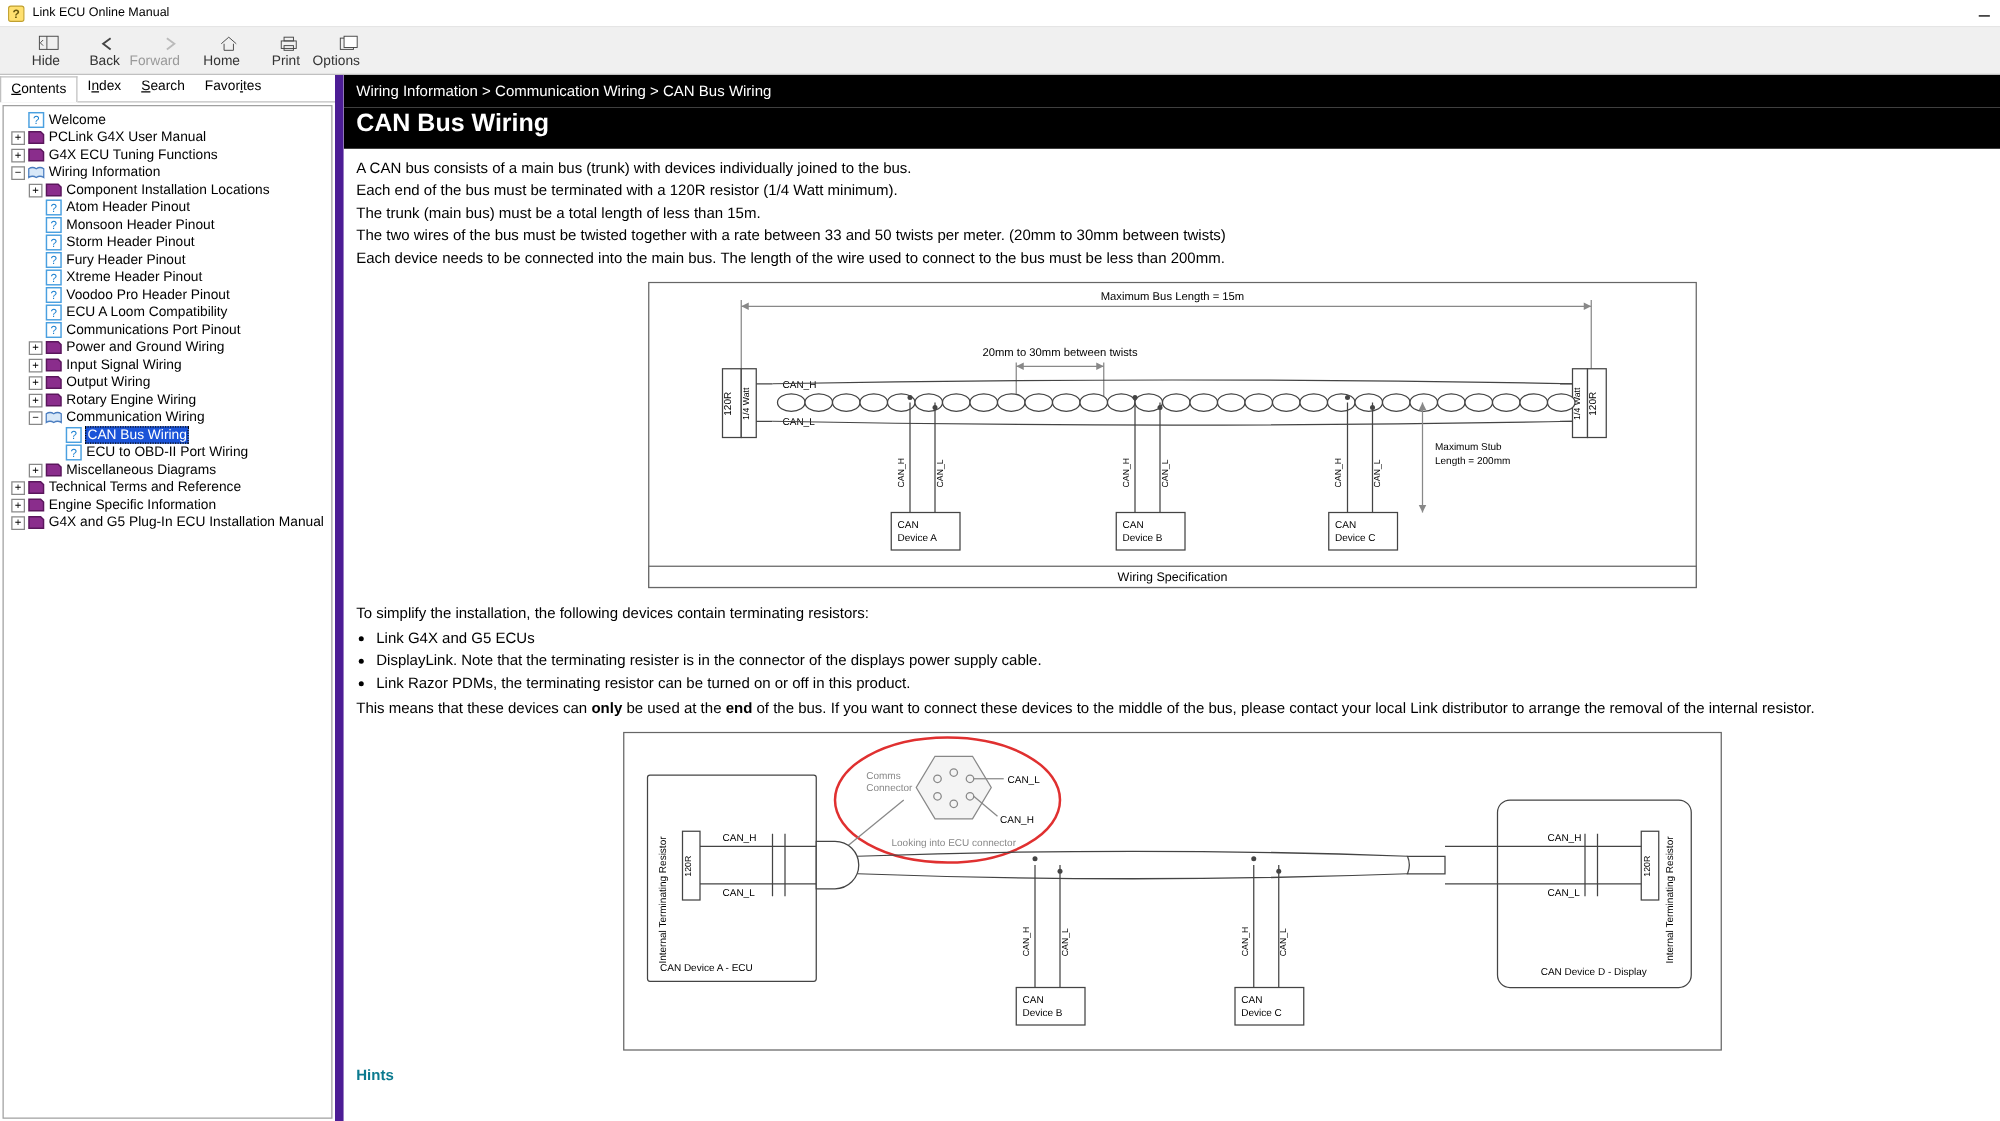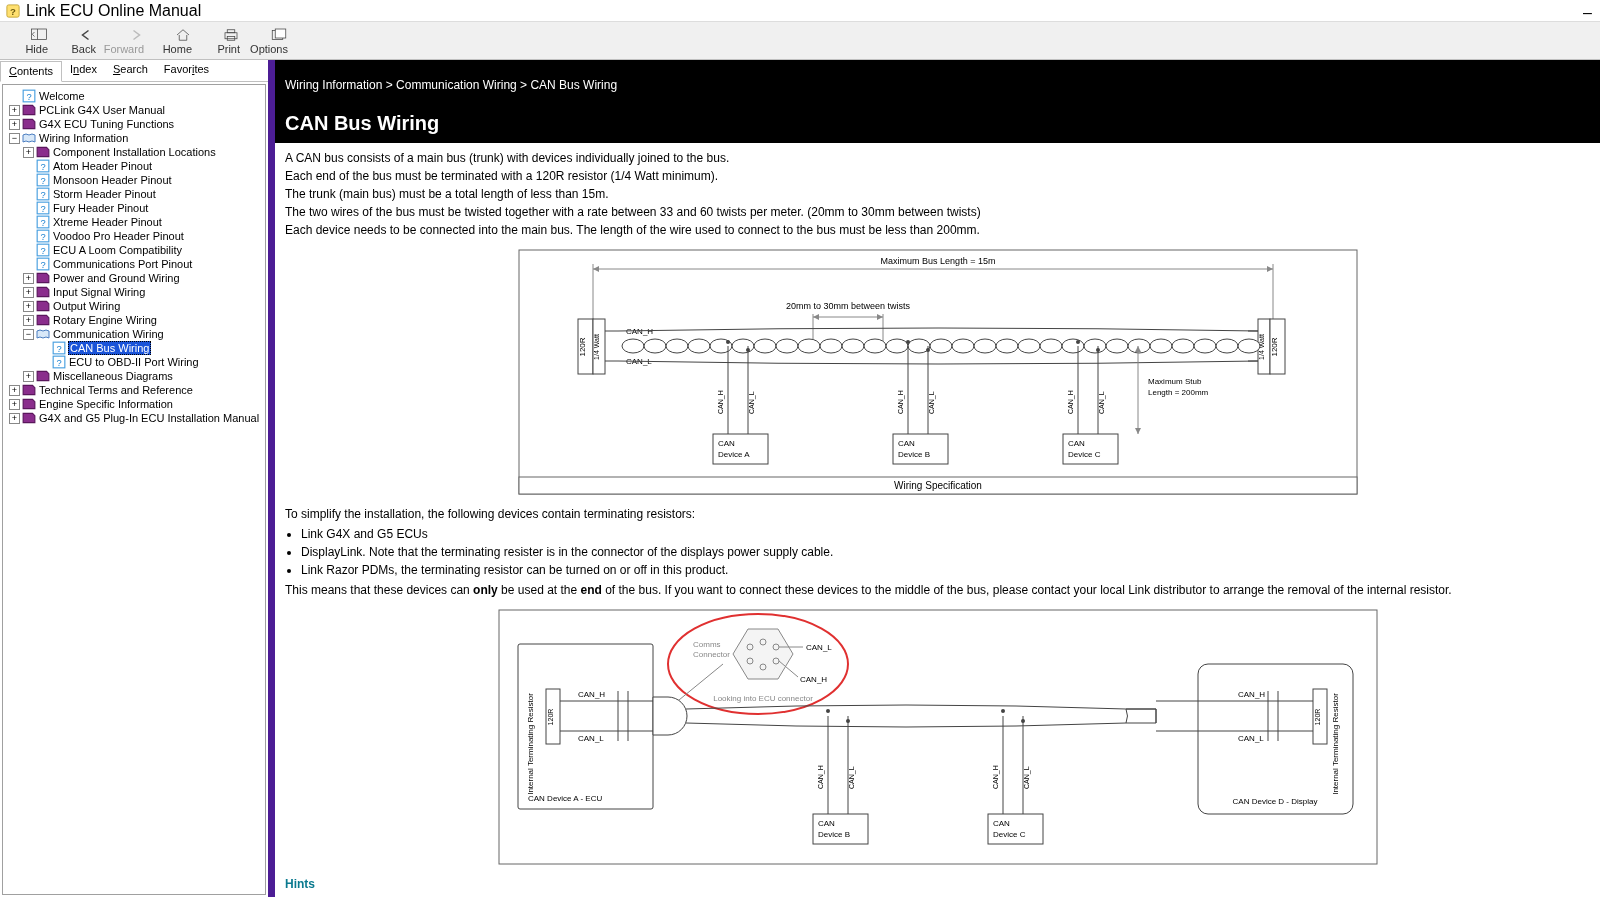--- a/index.html
+++ b/index.html
@@ -1,39 +1,39 @@
 <!DOCTYPE html>
 <html><head>
 <meta charset="utf-8">
 <style>
 * { margin: 0; padding: 0; box-sizing: border-box; font-family: "Segoe UI", Tahoma, sans-serif; }
 body { background: #fff; font-size: 11px; overflow: hidden; }
 .title-bar { height: 22px; display: flex; align-items: center; padding: 0 6px; background: #fff; border-bottom: 1px solid #ddd; }
 .title-bar .app-icon { width: 14px; height: 14px; margin-right: 6px; display: inline-flex; align-items: center; justify-content: center; }
-.title-bar .title-text { font-size: 16px; }
+.title-bar .title-text { font-size: 10px; }
 .toolbar { height: 38px; display: flex; align-items: center; padding: 2px 6px; background: #f0f0f0; border-bottom: 1px solid #c0c0c0; gap: 4px; }
 .tb-btn { display: flex; flex-direction: column; align-items: flex-end; justify-content: center; width: 44px; padding: 1px 2px; cursor: pointer; font-size: 11px; color: #333; }
 .tb-btn.disabled { color: #999; }
 .tb-btn svg { width: 18px; height: 16px; }
 .tb-btn .lbl { margin-top: 0px; }
 .main { display: flex; height: calc(100vh - 60px); }
 .sidebar { width: 275px; border-right: 7px solid #4c1d95; display: flex; flex-direction: column; }
 .side-tabs { display: flex; height: 22px; border-bottom: 1px solid #c0c0c0; }
 .side-tab { padding: 3px 8px; font-size: 11px; cursor: pointer; }
 .side-tab .ul { text-decoration: underline; }
 .side-tab.active { background: #fff; border: 1px solid #c0c0c0; border-bottom: 1px solid #fff; position: relative; top: 1px; }
 .tree { flex: 1; overflow: auto; padding: 4px 2px; background: #fff; border: 1px solid #a0a0a0; margin: 2px; }
 .tree-node { display: flex; align-items: center; height: 14px; white-space: nowrap; font-size: 11px; }
 .tree-node .exp { width: 11px; height: 11px; border: 1px solid #888; display: inline-flex; align-items: center; justify-content: center; font-size: 9px; line-height: 1; margin-right: 2px; cursor: pointer; }
 .tree-node .noexp { width: 11px; display: inline-block; margin-right: 2px; }
 .tree-node .ticon { width: 14px; height: 12px; margin-right: 2px; display: inline-flex; align-items: center; justify-content: center; }
 .tree-node .tlabel { cursor: pointer; padding: 0 1px; }
 .tree-node .tlabel.selected { background: #1a53d8; color: #fff; border: 1px dotted #000; }
 .content { flex: 1; overflow: auto; background: #fff; }
-.breadcrumb { background: #000; color: #fff; padding: 18px 10px; font-size: 12px; }
+.breadcrumb { background: #000; color: #fff; padding: 6px 10px; font-size: 12px; }
 .page-title { background: #000; color: #fff; padding: 2px 10px 8px 10px; font-size: 20px; font-weight: bold; }
 .body-text { padding: 6px 10px; font-size: 12px; line-height: 1.5; }
 .body-text p { margin: 0; }
 .body-text ul { margin: 2px 0 2px 16px; }
 .body-text li { margin: 0; }
 .section-head { color: #0b7a8f; font-weight: bold; font-size: 12px; }
 .only-bold { font-weight: bold; }
 .diagram { margin: 4px auto; display: block; }
 .book-icon { fill: #8a2d8c; stroke: #5a165c; }
 .page-icon { fill: #fff; stroke: #4aa0e0; }
@@ -338,21 +338,21 @@
     </div>
   </div>
 
   <div class="content">
     <div class="breadcrumb">Wiring Information &gt; Communication Wiring &gt; CAN Bus Wiring</div>
     <div class="page-title">CAN Bus Wiring</div>
     <div class="body-text">
       <p>A CAN bus consists of a main bus (trunk) with devices individually joined to the bus.</p>
       <p>Each end of the bus must be terminated with a 120R resistor (1/4 Watt minimum).</p>
       <p>The trunk (main bus) must be a total length of less than 15m.</p>
-      <p>The two wires of the bus must be twisted together with a rate between 33 and 60 twists per meter. (20mm to 30mm between twists)</p>
+      <p>The two wires of the bus must be twisted together with a rate between 33 and 50 twists per meter. (20mm to 30mm between twists)</p>
       <p>Each device needs to be connected into the main bus. The length of the wire used to connect to the bus must be less than 200mm.</p>
     </div>
 
     <svg class="diagram" width="840" height="246" viewBox="0 0 840 246">
       <rect x="1" y="1" width="838" height="244" fill="#fff" stroke="#666"></rect>
       <rect x="1" y="228" width="838" height="17" fill="#fff" stroke="#666"></rect>
       <text x="420" y="240" text-anchor="middle" font-size="10">Wiring Specification</text>
 
       <text x="420" y="15" text-anchor="middle" font-size="9">Maximum Bus Length = 15m</text>
       <line x1="75" y1="20" x2="755" y2="20" stroke="#888"></line>

